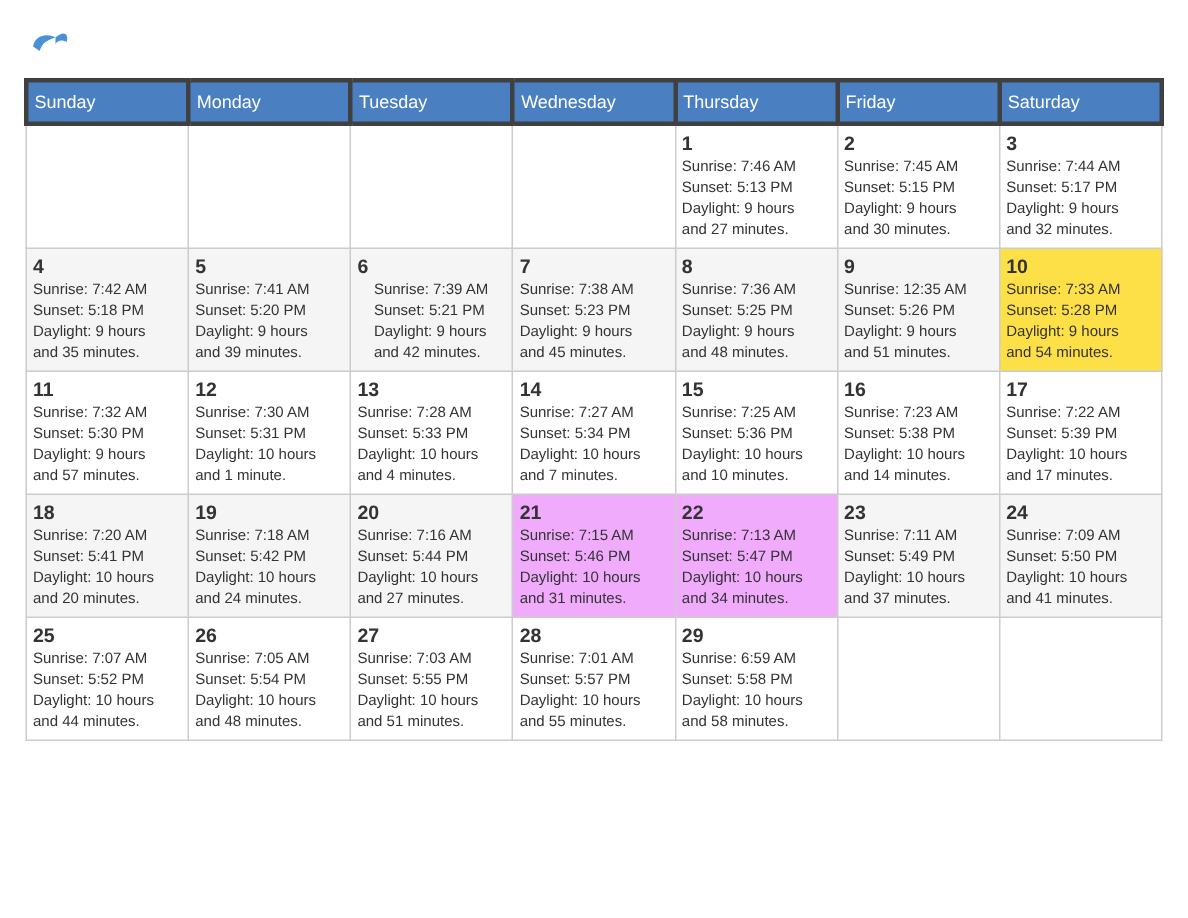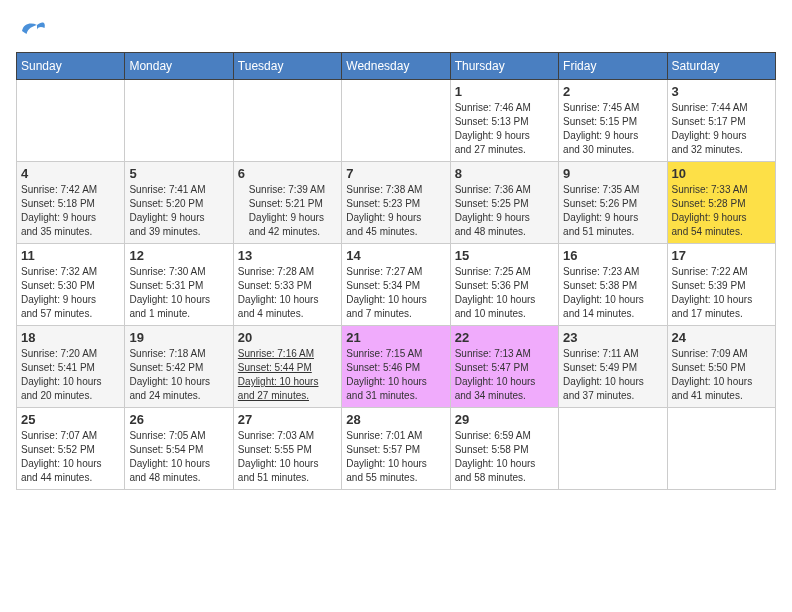--- a/index.html
+++ b/index.html
@@ -51,21 +51,21 @@
       border-collapse: collapse;
       font-size: 11px;
     }
     .calendar th {
       background: #4a7fc1;
       color: #fff;
       padding: 6px 4px;
       text-align: left;
       font-size: 12px;
       font-weight: normal;
-      border: 1px solid #404040;
+      border: 3px solid #404040;
     }
     .calendar td {
       border: 1px solid #ccc;
       vertical-align: top;
       padding: 4px;
       width: calc(100% / 7);
       min-height: 80px;
       background: #fff;
     }
     .calendar tr:nth-child(even) td {
@@ -173,21 +173,21 @@
         </td>
         <td style="background: rgb(245, 245, 245);">
           <div class="day-number">8</div>
           <div class="day-info" style="white-space: pre-line;">Sunrise: 7:36 AM
 Sunset: 5:25 PM
 Daylight: 9 hours
 and 48 minutes.</div>
         </td>
         <td style="background: rgb(245, 245, 245);">
           <div class="day-number">9</div>
-          <div class="day-info" style="white-space: pre-line;">Sunrise: 7:35 AM
+          <div class="day-info" style="white-space: pre-line;">Sunrise: 12:35 AM
 Sunset: 5:26 PM
 Daylight: 9 hours
 and 51 minutes.</div>
         </td>
         <td style="background: #fde047;">
           <div class="day-number">10</div>
           <div class="day-info" style="white-space: pre-line;">Sunrise: 7:33 AM
 Sunset: 5:28 PM
 Daylight: 9 hours
 and 54 minutes.</div>
@@ -254,21 +254,21 @@
         </td>
         <td style="background: rgb(245, 245, 245);">
           <div class="day-number">19</div>
           <div class="day-info" style="white-space: pre-line;">Sunrise: 7:18 AM
 Sunset: 5:42 PM
 Daylight: 10 hours
 and 24 minutes.</div>
         </td>
         <td style="background: rgb(245, 245, 245);">
           <div class="day-number">20</div>
-          <div class="day-info" style="white-space: pre-line; text-decoration: underline;">Sunrise: 7:16 AM
+          <div class="day-info" style="white-space: pre-line;">Sunrise: 7:16 AM
 Sunset: 5:44 PM
 Daylight: 10 hours
 and 27 minutes.</div>
         </td>
         <td style="background: #f0abfc;">
           <div class="day-number">21</div>
           <div class="day-info" style="white-space: pre-line;">Sunrise: 7:15 AM
 Sunset: 5:46 PM
 Daylight: 10 hours
 and 31 minutes.</div>

